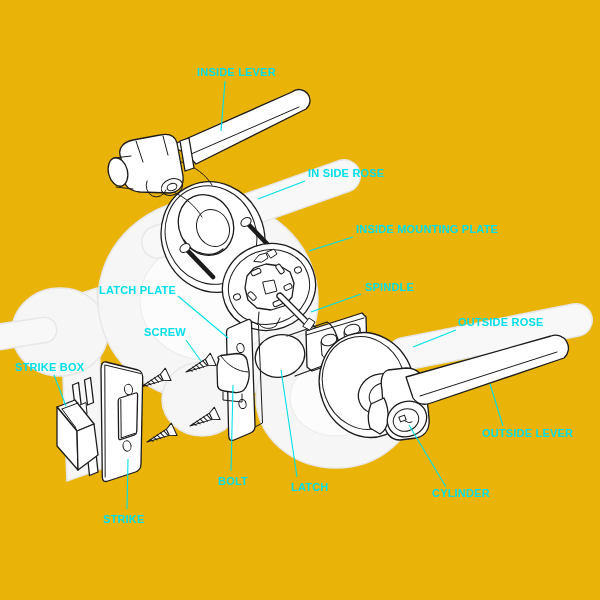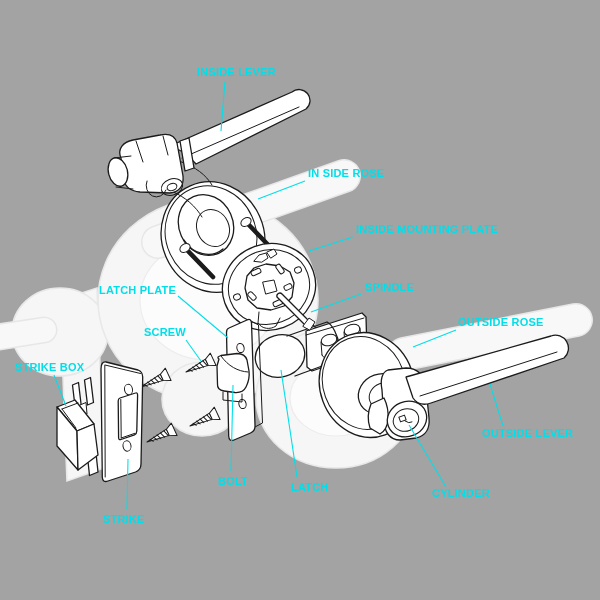--- a/index.html
+++ b/index.html
@@ -1,16 +1,16 @@
 <!DOCTYPE html>
 <html><head>
 <meta charset="utf-8">
 <style>
   html,body{margin:0;padding:0;background:#ffffff;}
-  .stage{position:relative;width:600px;height:600px;background:#a3a3a3;overflow:hidden;
+  .stage{position:relative;width:600px;height:600px;background:#eab308;overflow:hidden;
          font-family:"Liberation Sans","DejaVu Sans",sans-serif;}
   svg{display:block;}
   
   .ink{fill:#ffffff;stroke:#1b1b1b;stroke-width:1.3;stroke-linejoin:round;stroke-linecap:round;}
   .inkline{fill:none;stroke:#1b1b1b;stroke-width:1.3;stroke-linejoin:round;stroke-linecap:round;}
   .thin{stroke-width:1;}
   .post{stroke:#1b1b1b;stroke-width:4.6;stroke-linecap:round;}
   
   .ghost-fill{fill:#f6f6f6;stroke:#e8e8e8;stroke-width:1.6;}
   .ghost-hi{fill:#fcfcfc;stroke:#ededed;stroke-width:1.2;}

